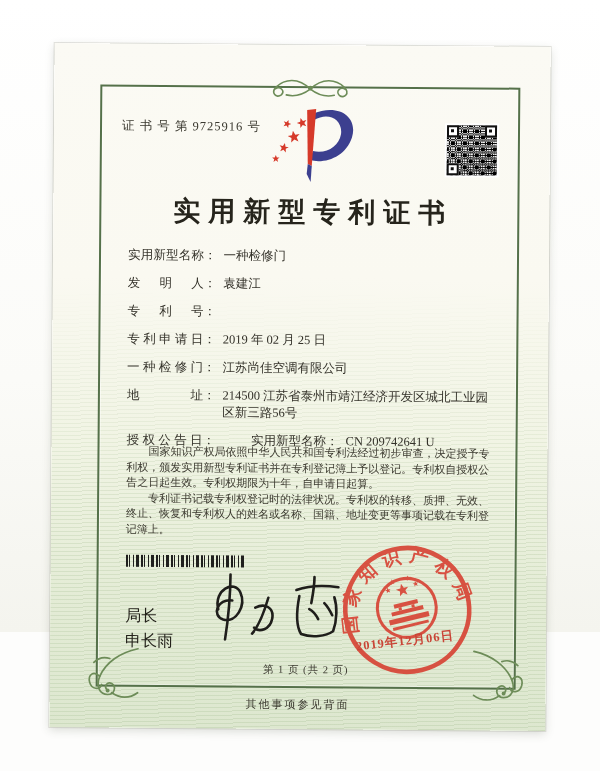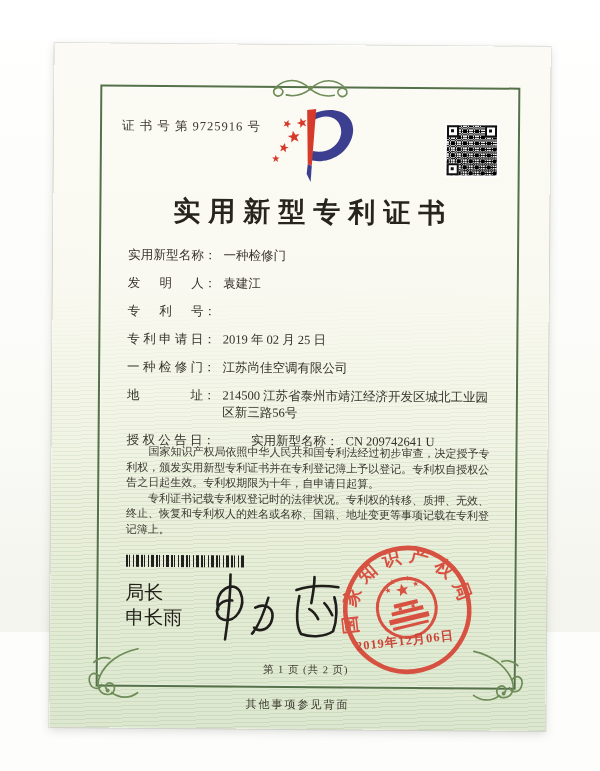--- a/index.html
+++ b/index.html
@@ -32,21 +32,21 @@
   .row{display:flex;line-height:17px;margin-bottom:11px;}
   .flabel{display:inline-block;width:76px;text-align:justify;text-align-last:justify;flex:0 0 76px;}
   .colon{flex:0 0 auto;}
   .fvalue{margin-left:7px;max-width:300px;}
   .grant-pair{display:flex;}
   .grant-no{margin-left:36px;}
   .paras{position:absolute;left:27px;right:26px;top:357px;font-size:11px;line-height:15.5px;color:#3b392f;text-align:justify;}
   .paras p{margin:0;text-indent:2em;}
   .barcode{position:absolute;left:27px;top:468px;width:120px;height:12px;
     background:repeating-linear-gradient(90deg,#20201e 0 2px,transparent 2px 3px,#20201e 3px 4px,transparent 4px 7px,#20201e 7px 8px,transparent 8px 10px,#20201e 10px 13px,transparent 13px 15px);}
-  .signer{position:absolute;left:27px;top:493px;font-size:19px;color:#23211a;line-height:25px;
+  .signer{position:absolute;left:27px;top:516px;font-size:16px;color:#23211a;line-height:25px;
     font-family:"Liberation Sans","DejaVu Sans",sans-serif;}
   .signature{position:absolute;left:100px;top:482px;}
   .seal{position:absolute;left:238px;top:450px;width:142px;height:142px;opacity:.92;}
   .seal-date{position:absolute;left:-12px;right:-8px;top:94px;text-align:center;color:#c8372a;
     font-weight:bold;font-size:12.5px;letter-spacing:1px;transform:rotate(-7deg);}
   .page-footer{position:absolute;left:0;right:0;top:575px;text-align:center;font-size:10.5px;color:#3c3a31;letter-spacing:1px;}
   .back-note{position:absolute;left:0;right:0;top:652px;text-align:center;font-size:11px;color:#3b392f;letter-spacing:2px;}
   .fl-top{position:absolute;left:50%;top:-13px;transform:translateX(-50%);}
   .fl-bl{position:absolute;left:-16px;bottom:-18px;}
   .fl-br{position:absolute;right:-16px;bottom:-18px;transform:scaleX(-1);}

